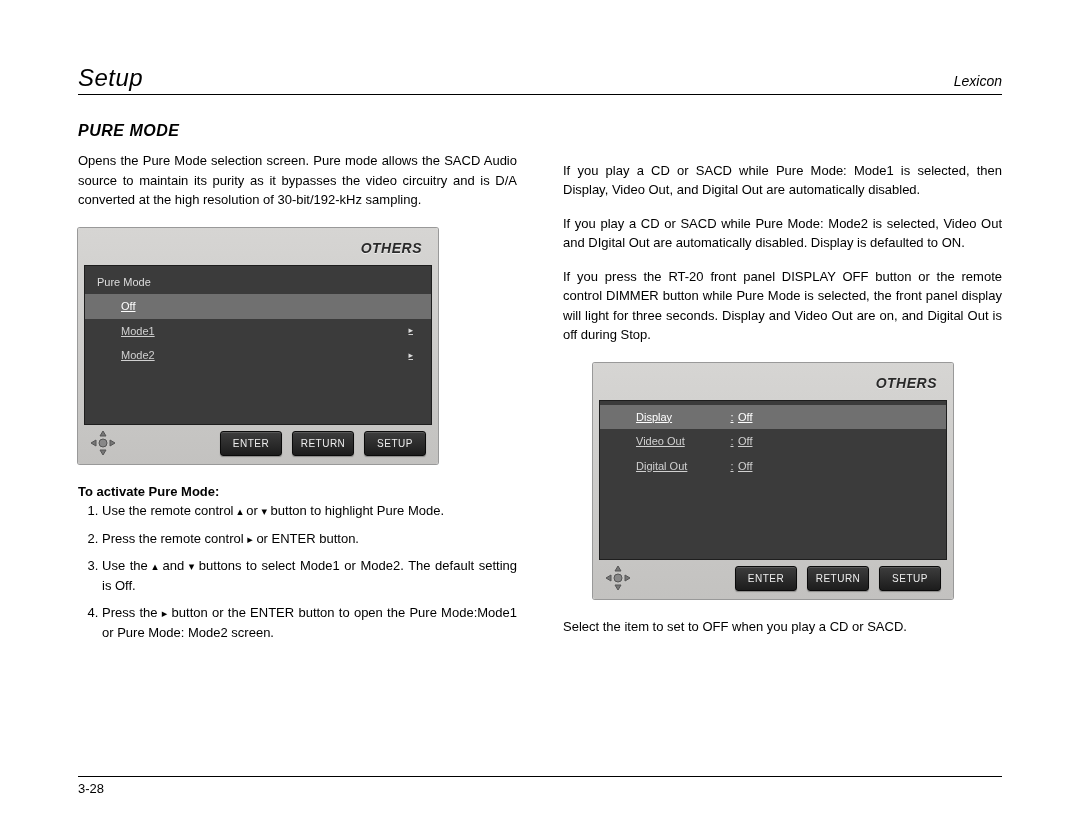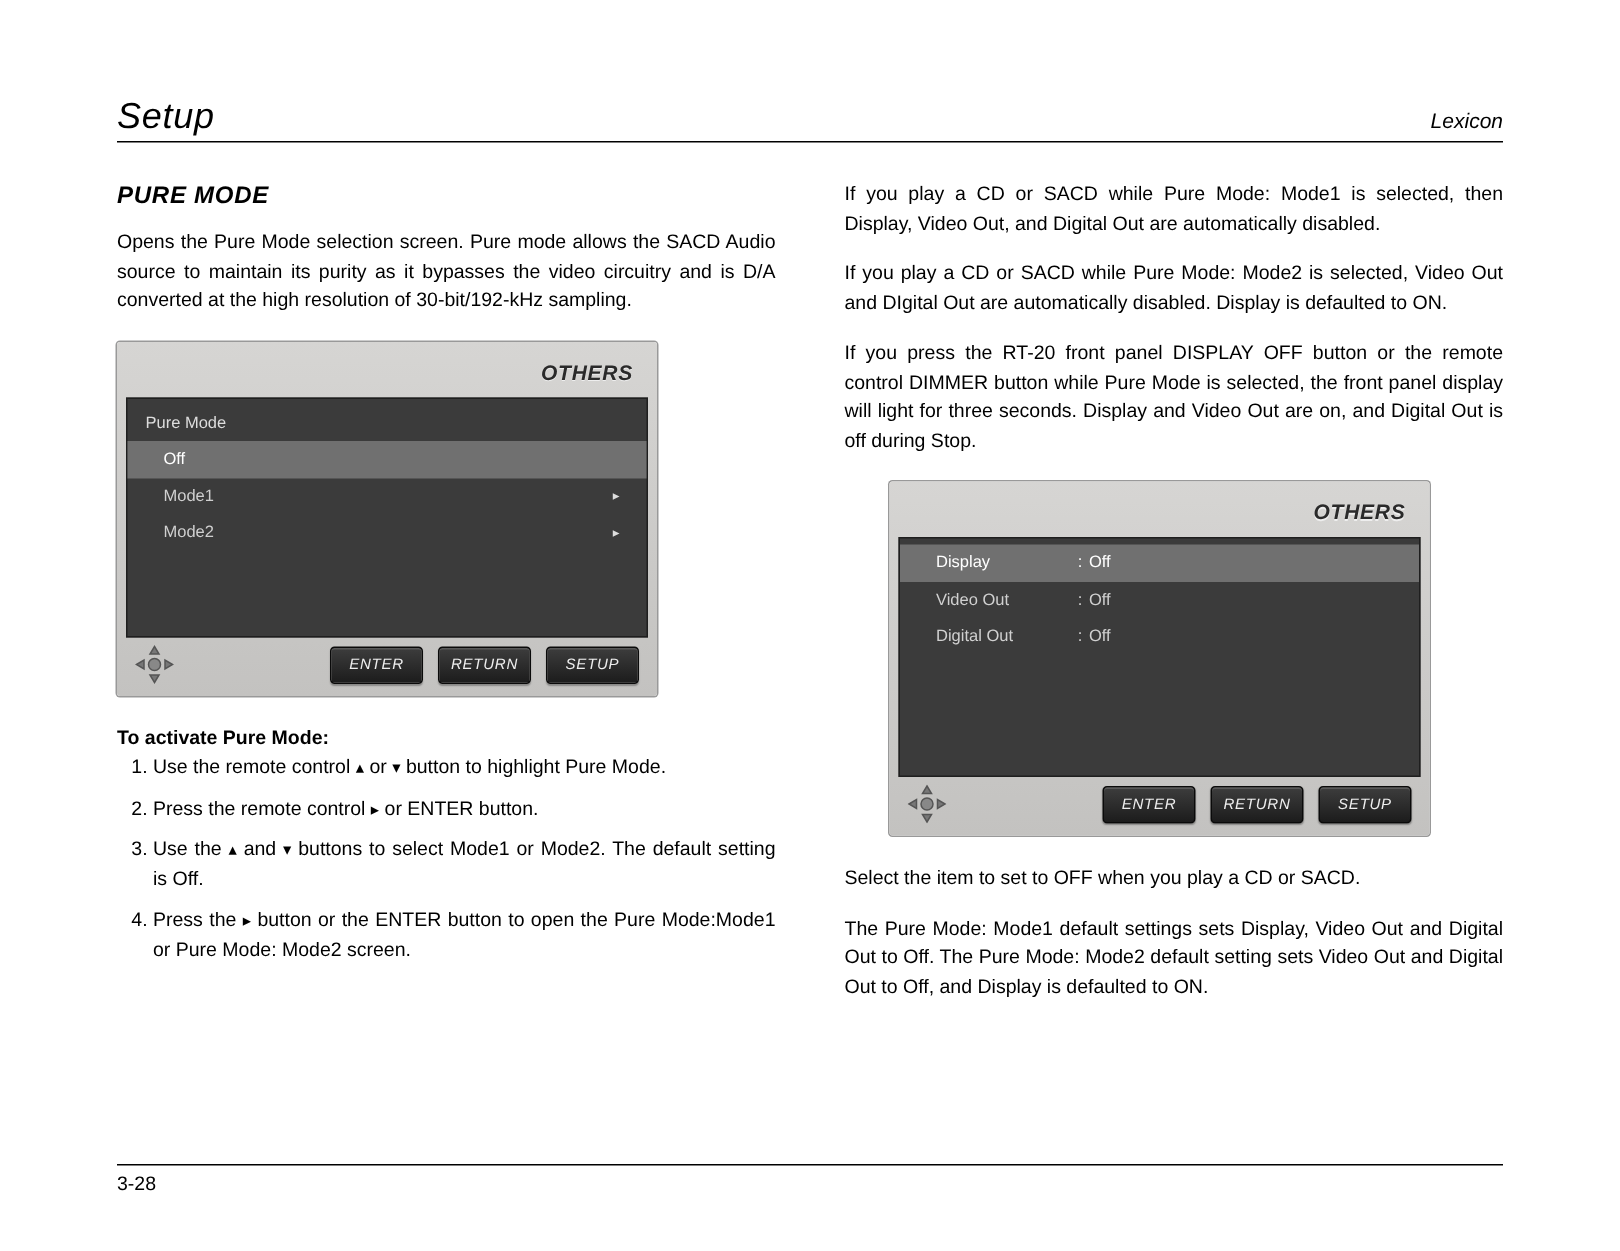--- a/index.html
+++ b/index.html
@@ -9,21 +9,21 @@
     color: #000;
     position: relative;
     padding: 64px 78px 40px 78px;
   }
   .hd {
     display: flex; justify-content: space-between; align-items: baseline;
     border-bottom: 1px solid #000; padding-bottom: 2px; margin-bottom: 24px;
   }
   .hd-left { font-style: italic; font-size: 24px; font-weight: 400; letter-spacing: 0.5px; }
   .hd-right { font-style: italic; font-size: 14px; }
-  .cols { display: flex; gap: 46px; }
+  .cols { display: flex; gap: 46px; align-items: flex-end; }
   .col { flex: 1; font-size: 13px; line-height: 1.5; }
   .sub { font-style: italic; font-weight: 700; font-size: 16px; letter-spacing: 0.5px; margin-bottom: 8px; }
   .para { margin-bottom: 14px; text-align: justify; }
   .para-j { text-align: justify; text-justify: inter-word; }
   .strong { font-weight: 700; margin-top: 18px; }
   ol { padding-left: 24px; }
   ol li { margin-bottom: 8px; text-align: justify; }
   .glyph { font-family: "Segoe UI Symbol", sans-serif; font-size: 11px; }
   .footer {
     position: absolute; left: 78px; right: 78px; bottom: 38px;
@@ -52,33 +52,33 @@
     border: 1px solid #1e1e1e;
     min-height: 160px;
     padding: 4px 0 40px 0;
     color: #e8e8e8;
     font-size: 11px;
   }
   .osd-head {
     padding: 4px 12px; color: #ddd;
   }
   .osd-row {
-    padding: 4px 12px 4px 24px;
+    padding: 4px 12px 4px 36px;
     display: flex; align-items: center;
     color: #d0d0d0;
+    text-decoration: underline;
   }
   .osd-row.sel { background: #707070; color: #fff; }
   .osd-row .lbl { flex: 0 0 90px; }
   .osd-row .sep { flex: 0 0 12px; text-align: center; }
   .osd-row .val { flex: 1; }
   .osd-row .arrow { margin-left: auto; margin-right: 6px; font-size: 9px; color: #ddd; }
   .osd-buttons {
     display: flex; justify-content: flex-end; gap: 10px;
     padding: 6px 6px 2px 6px;
-    font-style: italic;
   }
   .osd-btn {
     background: linear-gradient(#3d3d3d,#1c1c1c);
     color: #eee; font-size: 10px; letter-spacing: 0.5px;
     border: 1px solid #0a0a0a; border-radius: 3px;
     padding: 4px 0; width: 62px; text-align: center;
     box-shadow: inset 0 1px 0 rgba(255,255,255,.15), 0 1px 1px rgba(0,0,0,.3);
   }
   .dpad {
     position: absolute; left: 12px; bottom: 8px;
@@ -191,19 +191,18 @@
         </div>
         <div class="osd-buttons">
           <div class="osd-btn">ENTER</div>
           <div class="osd-btn">RETURN</div>
           <div class="osd-btn">SETUP</div>
         </div>
       </div>
     </div>
 
     <p class="para" style="margin-top:18px">Select the item to set to OFF when you play a CD or SACD.</p>
-    <p class="para para-j">The Pure Mode: Mode1 default settings sets Display, Video Out and Digital Out to Off. The Pure Mode: Mode2 default setting sets Video Out and Digital Out to Off, and Display is defaulted to ON.</p>
   </div>
 </div>
 
 <div class="footer">
   <span>3-28</span>
 </div>
 
 </body></html>

